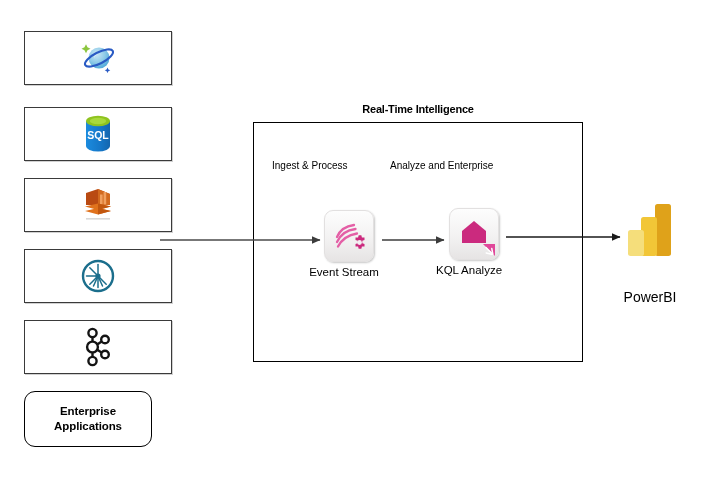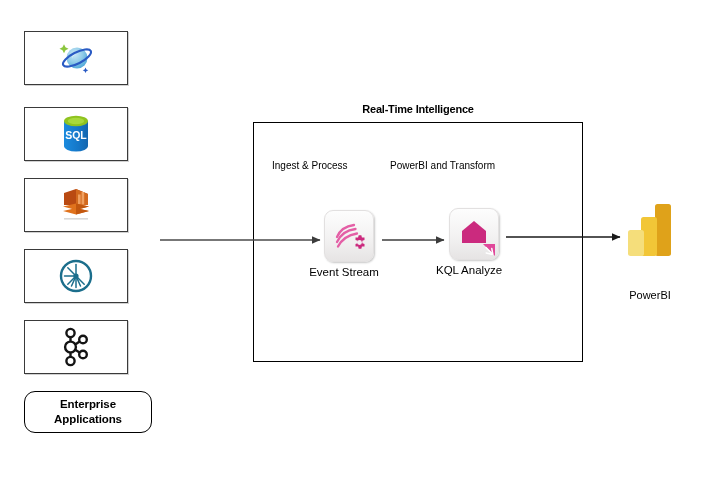--- a/index.html
+++ b/index.html
@@ -13,21 +13,21 @@
     position: relative;
     overflow: hidden;
     font-family: "Liberation Sans", sans-serif;
     color: #000000;
   }
 
   
   .source-box {
     position: absolute;
     left: 24px;
-    width: 104px;
+    width: 148px;
     height: 54px;
     box-sizing: border-box;
     border: 1px solid #3a3a3a;
     background: #ffffff;
     display: flex;
     align-items: center;
     justify-content: center;
     box-shadow: 1px 1px 0 rgba(0,0,0,0.18);
   }
   .source-box .icon-wrap {
@@ -36,21 +36,21 @@
     display: flex;
     align-items: center;
     justify-content: center;
   }
 
   .enterprise-box {
     position: absolute;
     left: 24px;
     top: 391px;
     width: 128px;
-    height: 42px;
+    height: 56px;
     box-sizing: border-box;
     border: 1px solid #000000;
     border-radius: 11px;
     background: #ffffff;
     display: flex;
     align-items: center;
     justify-content: center;
     text-align: center;
     font-size: 11.5px;
     font-weight: bold;
@@ -118,21 +118,21 @@
     left: 625px;
     top: 202px;
     width: 50px;
     height: 60px;
   }
   .powerbi-label {
     position: absolute;
     left: 650px;
     top: 289px;
     transform: translateX(-50%);
-    font-size: 11px;
+    font-size: 14px;
     white-space: nowrap;
   }
 
   
   .connector { position: absolute; }
   svg { display: block; overflow: visible; }
 </style>
 </head>
 <body>
 
@@ -227,21 +227,21 @@
 </div>
 
 <div class="enterprise-box">
   <span><span>Enterprise</span><br><span>Applications</span></span>
 </div>
 
 <div class="rti-title">Real-Time Intelligence</div>
 <div class="rti-panel"></div>
 
 <div class="stage-caption ingest">Ingest &amp; Process</div>
-<div class="stage-caption analyze">PowerBI and Transform</div>
+<div class="stage-caption analyze">Analyze and Enterprise</div>
 
 <div class="node event-stream">
   <div class="tile">
     <svg width="48" height="50" viewBox="0 0 48 50">
       <g fill="none" stroke="#E45FA6" stroke-width="2.3" stroke-linecap="round">
         <path d="M12 26 C15 19, 21 15, 29 14"></path>
         <path d="M12 31 C15.5 23.5, 22 19, 30.5 18"></path>
         <path d="M13 35.5 C17 28, 23 24, 32 22.5"></path>
       </g>
       <g fill="#CB2A7E">

